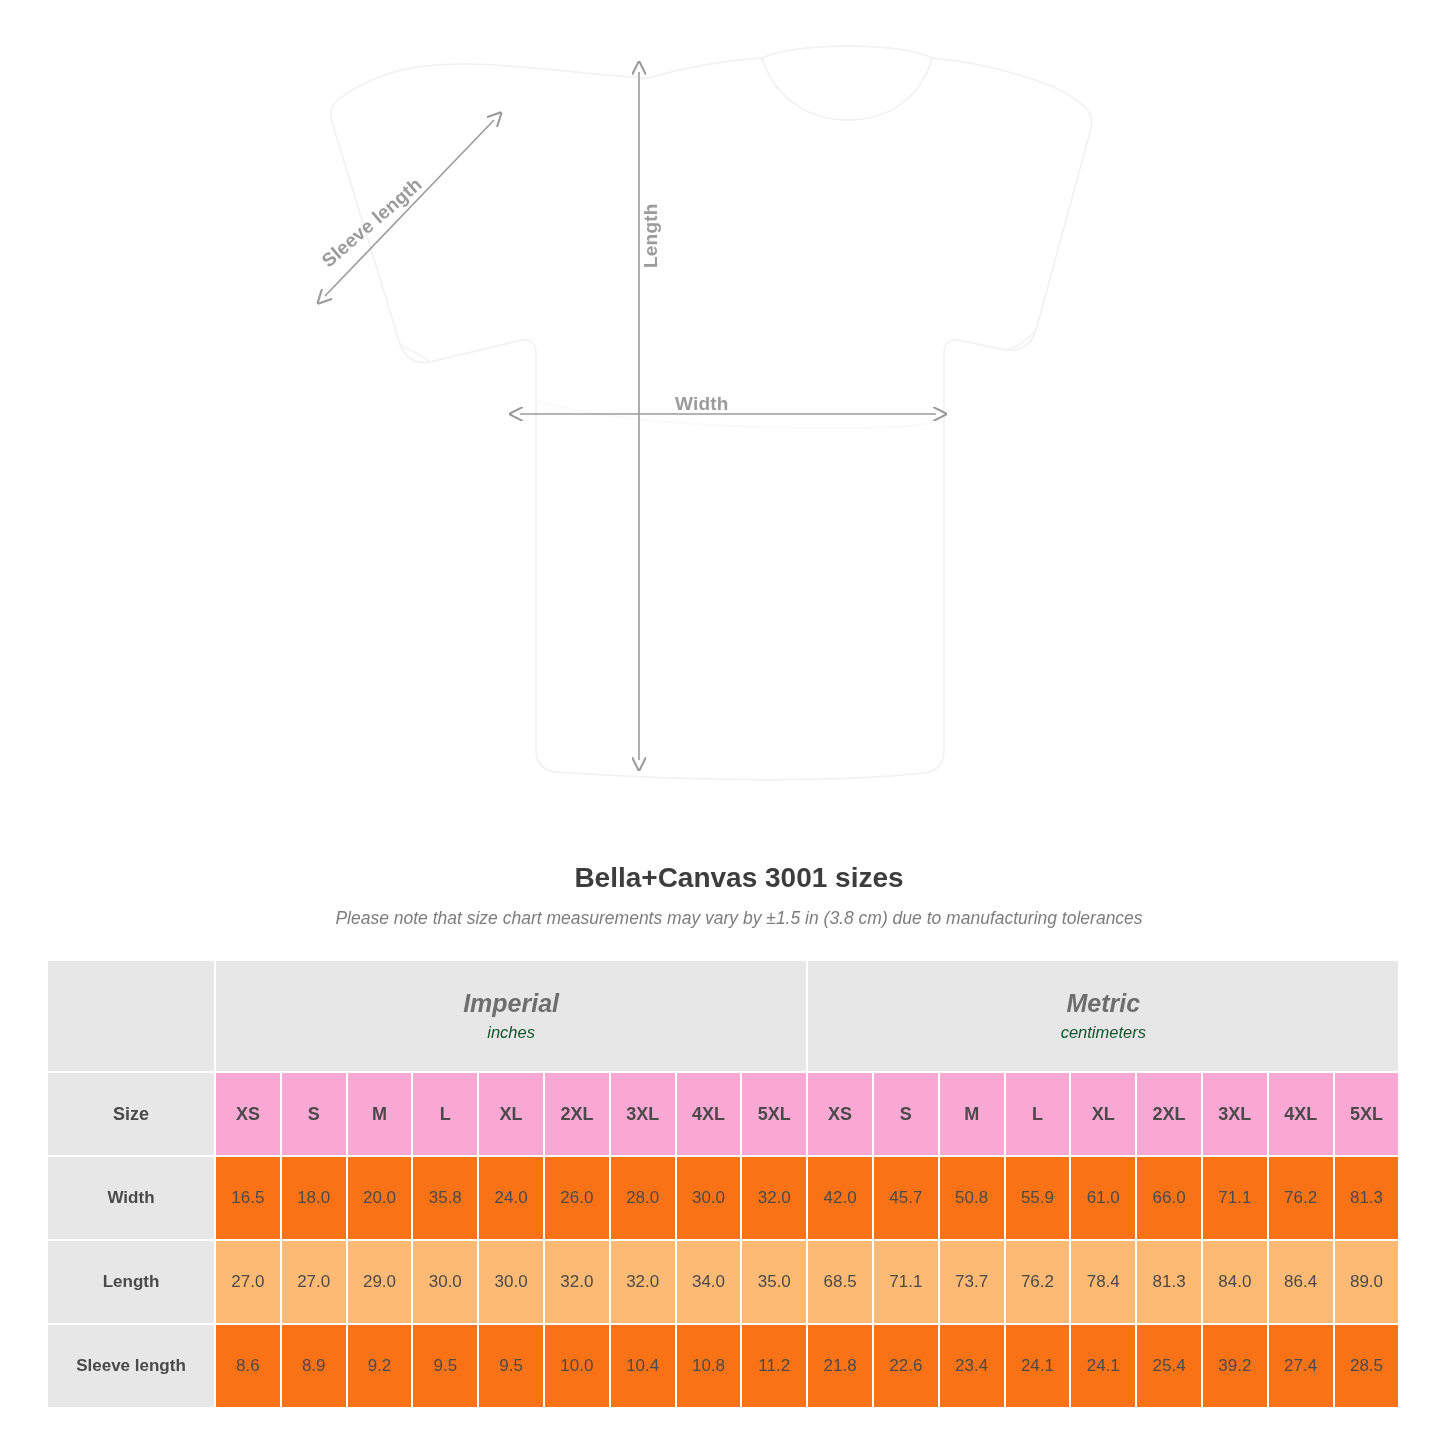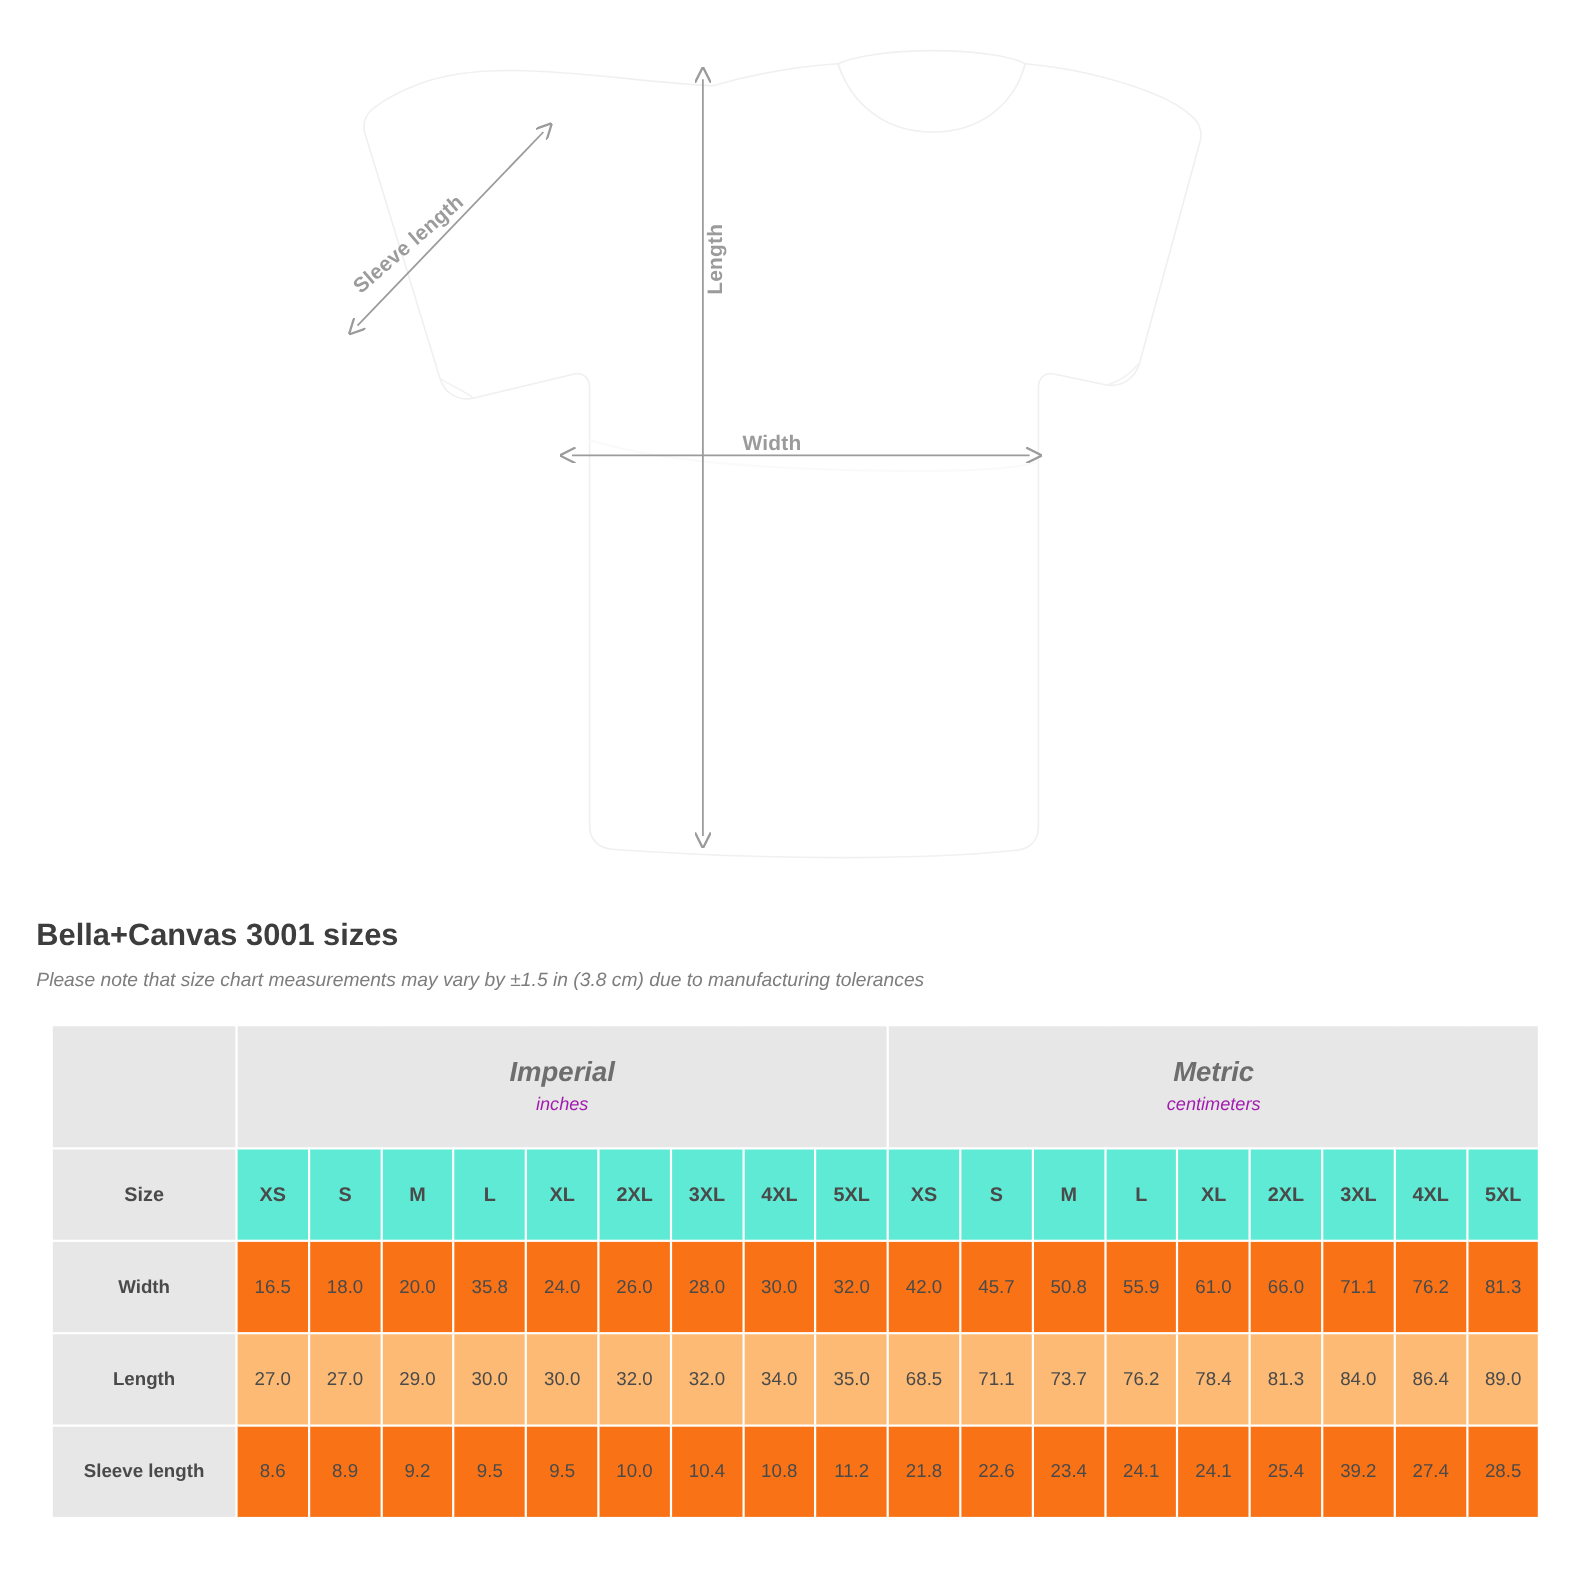--- a/index.html
+++ b/index.html
@@ -51,21 +51,22 @@
   }
   .label-sleeve {
     left: 332px;
     top: 250px;
     transform: rotate(-41deg);
     transform-origin: left bottom;
   }
 
   
   .title-block {
-    margin-top: 4px;
+    text-align: center;
+    margin-top: 32px;
     padding-left: 33px;
   }
   .chart-title {
     font-size: 28px;
     font-weight: bold;
     color: #3d3d3d;
     margin: 0 0 14px 0;
   }
   .chart-note {
     font-size: 17.5px;
@@ -98,32 +99,32 @@
     font-size: 25px;
     font-style: italic;
     font-weight: bold;
     color: #6e6e6e;
     display: block;
     line-height: 1.1;
   }
   .unit-head .unit-sub {
     font-size: 16.5px;
     font-style: italic;
-    color: #a21caf;
+    color: #14532d;
     display: block;
     margin-top: 5px;
   }
   .row-head {
     background: #e7e7e7;
     font-weight: bold;
     color: #4a4a4a;
     font-size: 18px;
     width: 168px;
   }
-  tr.r-head td { height: 82px; background:#5eead4; font-weight:bold; font-size:18px; color:#4a4a4a;}
+  tr.r-head td { height: 82px; background:#f9a8d4; font-weight:bold; font-size:18px; color:#4a4a4a;}
   tr.r-head td.row-head { background:#e7e7e7;margin-top:21px; }
   tr.r-shade td { height: 82px; background: #f97316; }
   tr.r-plain td { height: 82px; background: #fdba74; }
   tr.r-shade td.row-head, tr.r-plain td.row-head { background: #e7e7e7; }
 </style>
 </head>
 <body>
 
 <div class="page">
 

